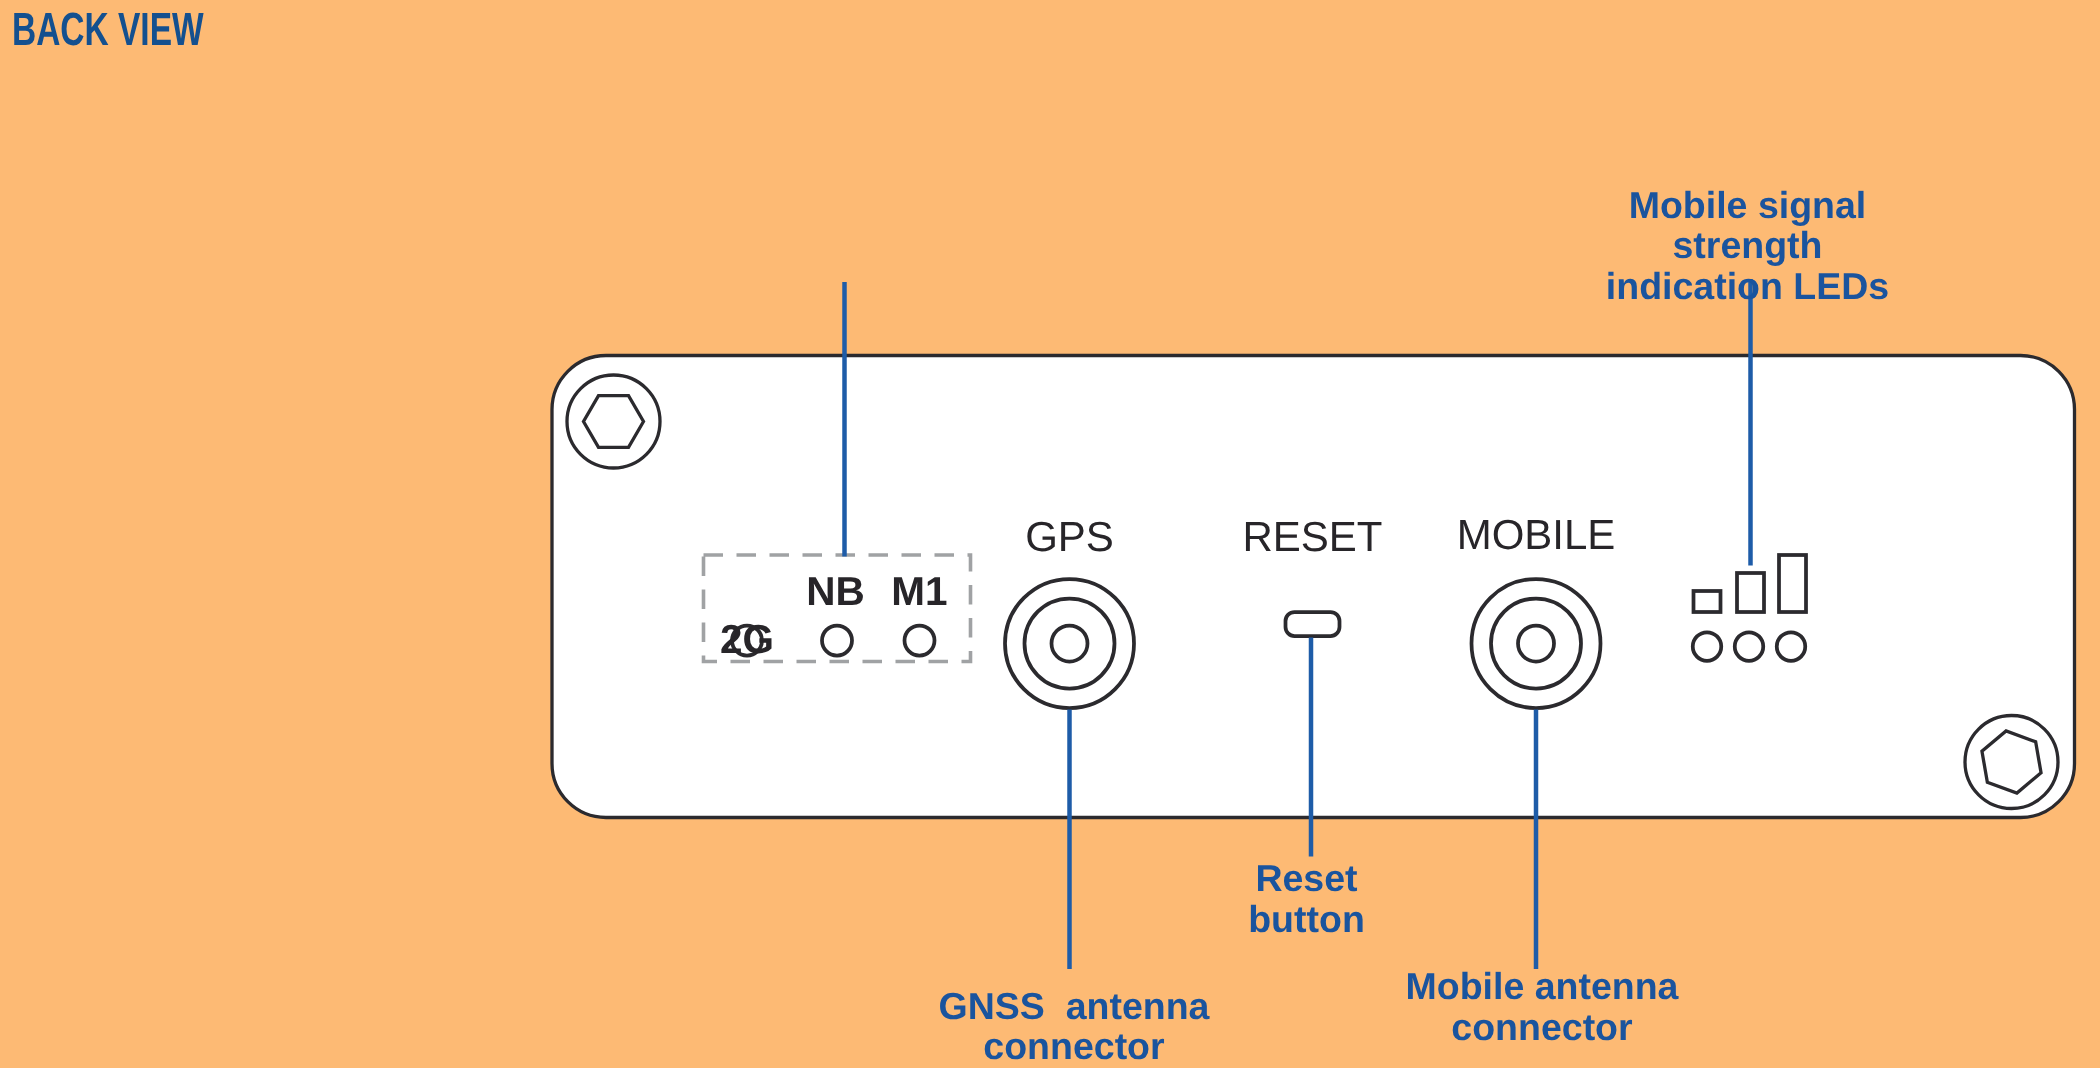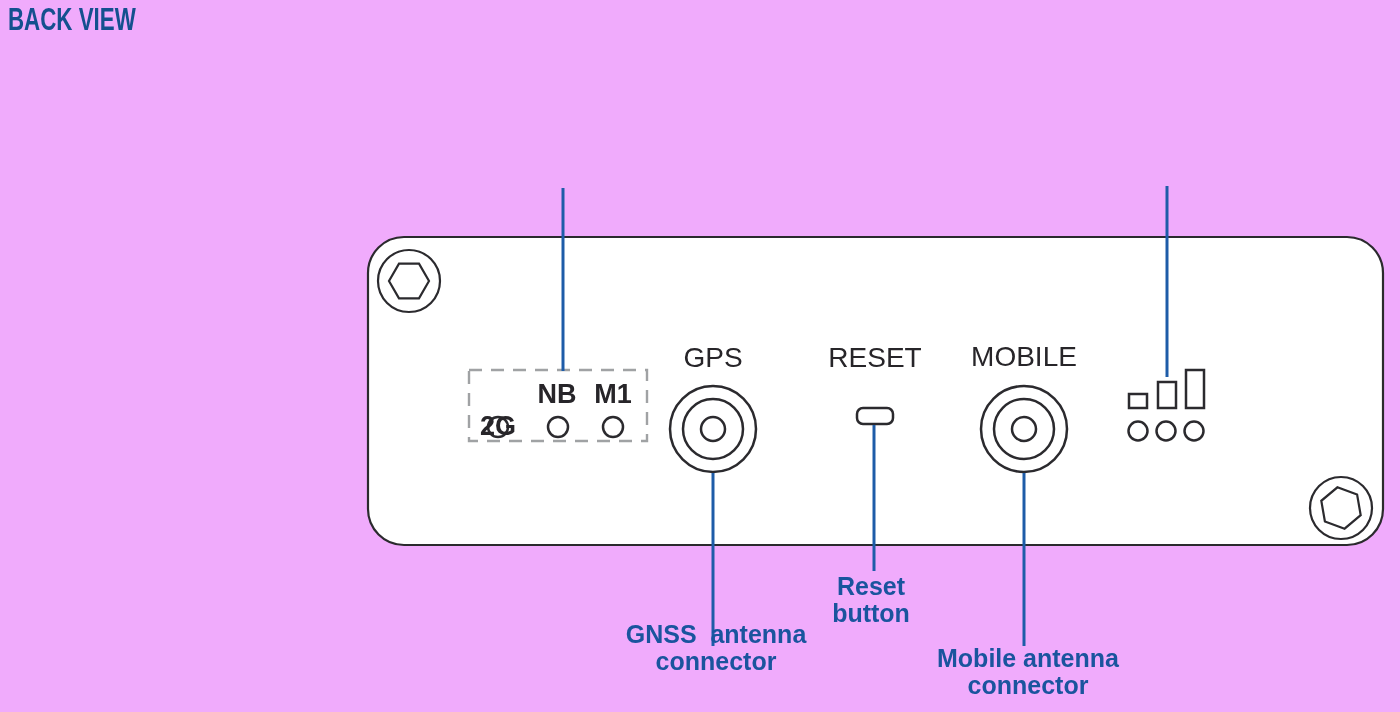--- a/index.html
+++ b/index.html
@@ -5,21 +5,21 @@
   html, body {
     margin: 0;
     padding: 0;
     background: #ffffff;
     font-family: "Liberation Sans", sans-serif;
   }
   #stage {
     position: relative;
     width: 1400px;
     height: 712px;
-    background: #f0abfc;
+    background: #fdba74;
     overflow: hidden;
   }
   #diagram-svg {
     position: absolute;
     left: 0; top: 0;
     width: 1400px; height: 712px;
   }
   .abs { position: absolute; }
   .centered { transform: translateX(-50%); text-align: center; }
 
@@ -118,36 +118,38 @@
       <line x1="1167" y1="186" x2="1167" y2="377"></line>
       <line x1="713" y1="473" x2="713" y2="646"></line>
       <line x1="874" y1="425" x2="874" y2="571"></line>
       <line x1="1024" y1="473" x2="1024" y2="646"></line>
     </g>
   </svg>
 
   <div class="abs page-title">BACK VIEW</div>
 
 
+  <div class="abs callout centered" style="left:1165px; top:124px;">Mobile signal strength
+indication LEDs</div>
 
 
   <div class="abs port-label centered" style="left:713px; top:342px;">GPS</div>
 
   <div class="abs port-label centered" style="left:875px; top:342px;">RESET</div>
 
   <div class="abs port-label centered" style="left:1024px; top:341px;">MOBILE</div>
 
   <div class="abs led-label centered" style="left:498px; top:383px;margin-top:28px;">2G</div>
 
   <div class="abs led-label centered" style="left:557px; top:379px;">NB</div>
 
   <div class="abs led-label centered" style="left:613px; top:379px;">M1</div>
 
   <div class="abs callout centered" style="left:871px; top:573px;">Reset
 button</div>
 
-  <div class="abs callout centered" style="left:716px; top:621px;">GNSS  antenna
+  <div class="abs callout centered" style="left:716px; top:658px;">GNSS  antenna
 connector</div>
 
   <div class="abs callout centered" style="left:1028px; top:645px;">Mobile antenna
 connector</div>
 
 </div>
 
 </body></html>

